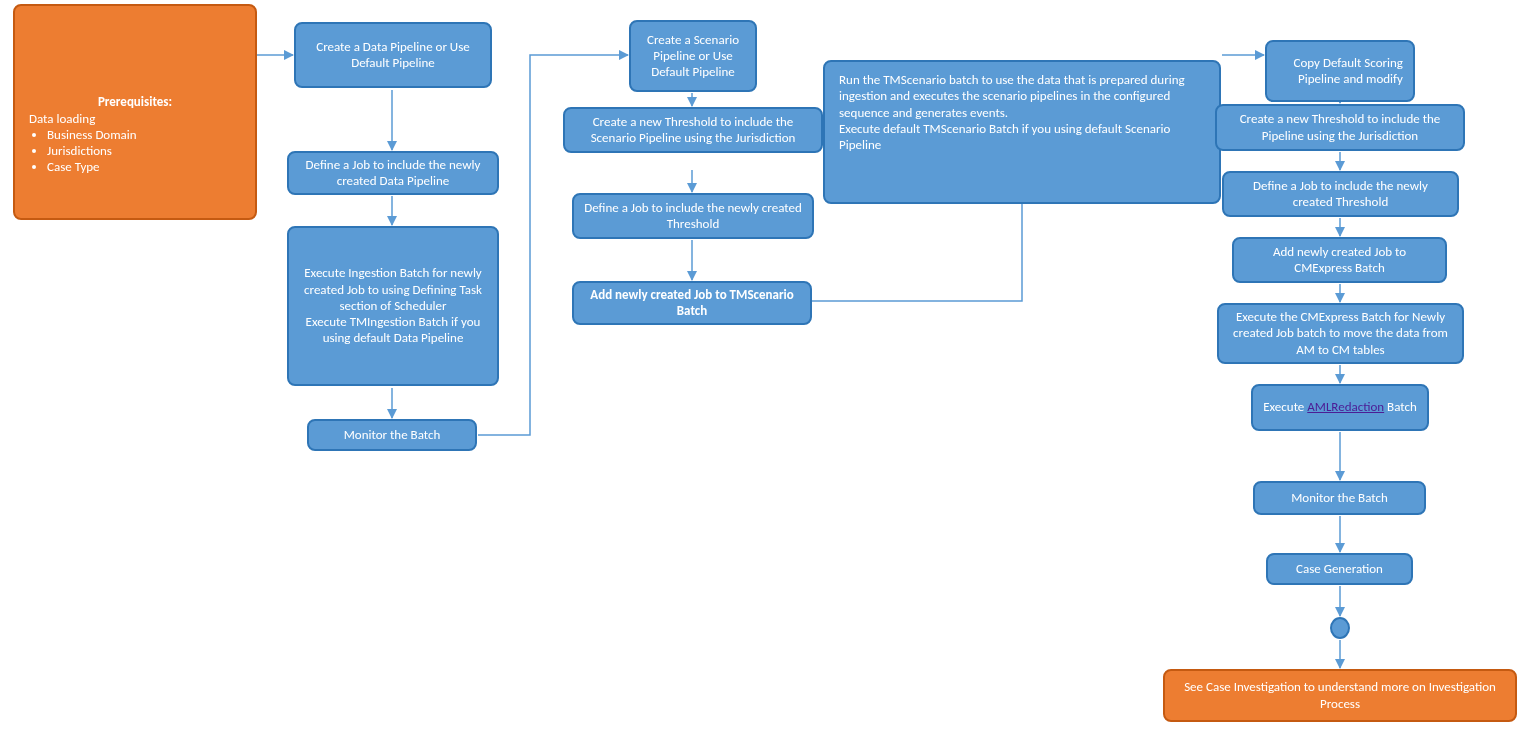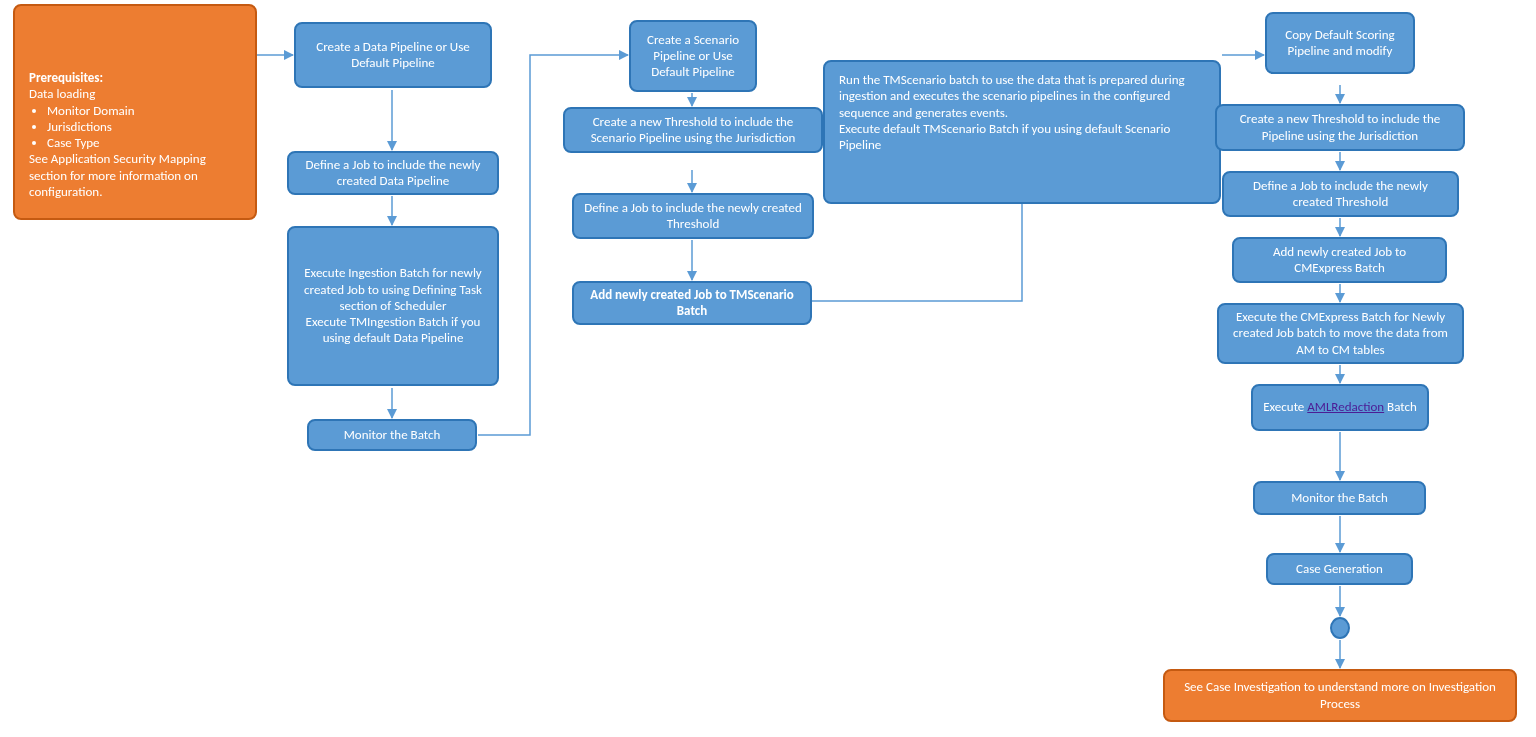--- a/index.html
+++ b/index.html
@@ -13,21 +13,21 @@
     font-size: 13px;
     line-height: 1.25;
     padding: 6px 10px;
     text-align: center;
     display: flex;
     align-items: center;
     justify-content: center;
     flex-direction: column;
   }
   .node.orange { background: #ed7d31; border-color: #c55a11; text-align: left; align-items: flex-start; }
-  .node .title { font-weight: 600; display: block; width: 100%; margin-top: 46px; }
+  .node .title { font-weight: 600; display: block; text-align: center; width: 100%; margin-top: 46px; }
   .node .body { display: block; }
   .node ul { list-style: disc; margin-left: 18px; }
   .link { color: #4c1d95; text-decoration: underline; }
   svg.connectors { position: absolute; left: 0; top: 0; width: 1536px; height: 737px; pointer-events: none; }
   svg marker path { fill: #5b9bd5; }
   svg line, svg polyline { stroke: #5b9bd5; stroke-width: 1.5; fill: none; }
 </style>
 </head>
 <body>
 
@@ -61,25 +61,24 @@
   <line x1="1340" y1="516" x2="1340" y2="552" marker-end="url(#arrow)"></line>
   <line x1="1340" y1="586" x2="1340" y2="616" marker-end="url(#arrow)"></line>
   <line x1="1340" y1="640" x2="1340" y2="668" marker-end="url(#arrow)"></line>
 </svg>
 
 <div class="node orange" style="left:13px; top:4px; width:244px; height:216px; padding:10px 14px;">
   <span class="title">Prerequisites:</span>
   <span class="body" style="width:100%; text-align:left;">
     <span>Data loading</span><br>
     <ul>
-      <li>Monitor Domain</li>
+      <li>Business Domain</li>
       <li>Jurisdictions</li>
       <li>Case Type</li>
     </ul>
-    <span>See Application Security Mapping section for more information on configuration.</span>
   </span>
 </div>
 
 <div class="node" style="left:294px; top:22px; width:198px; height:66px;">
     <span>Create a Data Pipeline or Use Default Pipeline</span>
   </div>
 <div class="node" style="left:287px; top:151px; width:212px; height:44px;">
     <span>Define a Job to include the newly created Data Pipeline</span>
   </div>
 <div class="node" style="left:287px; top:226px; width:212px; height:160px; white-space:pre-line;"><span>Execute Ingestion Batch for newly created Job to using Defining Task section of Scheduler
@@ -97,21 +96,21 @@
 <div class="node" style="left:572px; top:193px; width:242px; height:46px;">
     <span>Define a Job to include the newly created Threshold</span>
   </div>
 <div class="node" style="left:572px; top:281px; width:240px; height:44px;font-weight:bold;">
     <span>Add newly created Job to TMScenario Batch</span>
   </div>
 
 <div class="node" style="left:823px; top:17px; width:398px; height:144px; text-align:left; align-items:flex-start; justify-content:flex-start; white-space:pre-line; padding:10px 14px;margin-top:43px;"><span>Run the TMScenario batch to use the data that is prepared during ingestion and executes the scenario pipelines in the configured sequence and generates events.
 Execute default TMScenario Batch if you using default Scenario Pipeline</span></div>
 
-<div class="node" style="left:1265px; top:12px; width:150px; height:62px;">
+<div class="node" style="left:1265px; top:40px; width:150px; height:62px;text-align:right;">
     <span>Copy Default Scoring Pipeline and modify</span>
   </div>
 <div class="node" style="left:1215px; top:104px; width:250px; height:47px;">
     <span>Create a new Threshold to include the Pipeline using the Jurisdiction</span>
   </div>
 <div class="node" style="left:1222px; top:171px; width:237px; height:46px;">
     <span>Define a Job to include the newly created Threshold</span>
   </div>
 <div class="node" style="left:1232px; top:237px; width:215px; height:46px;">
     <span>Add newly created Job to CMExpress Batch</span>

